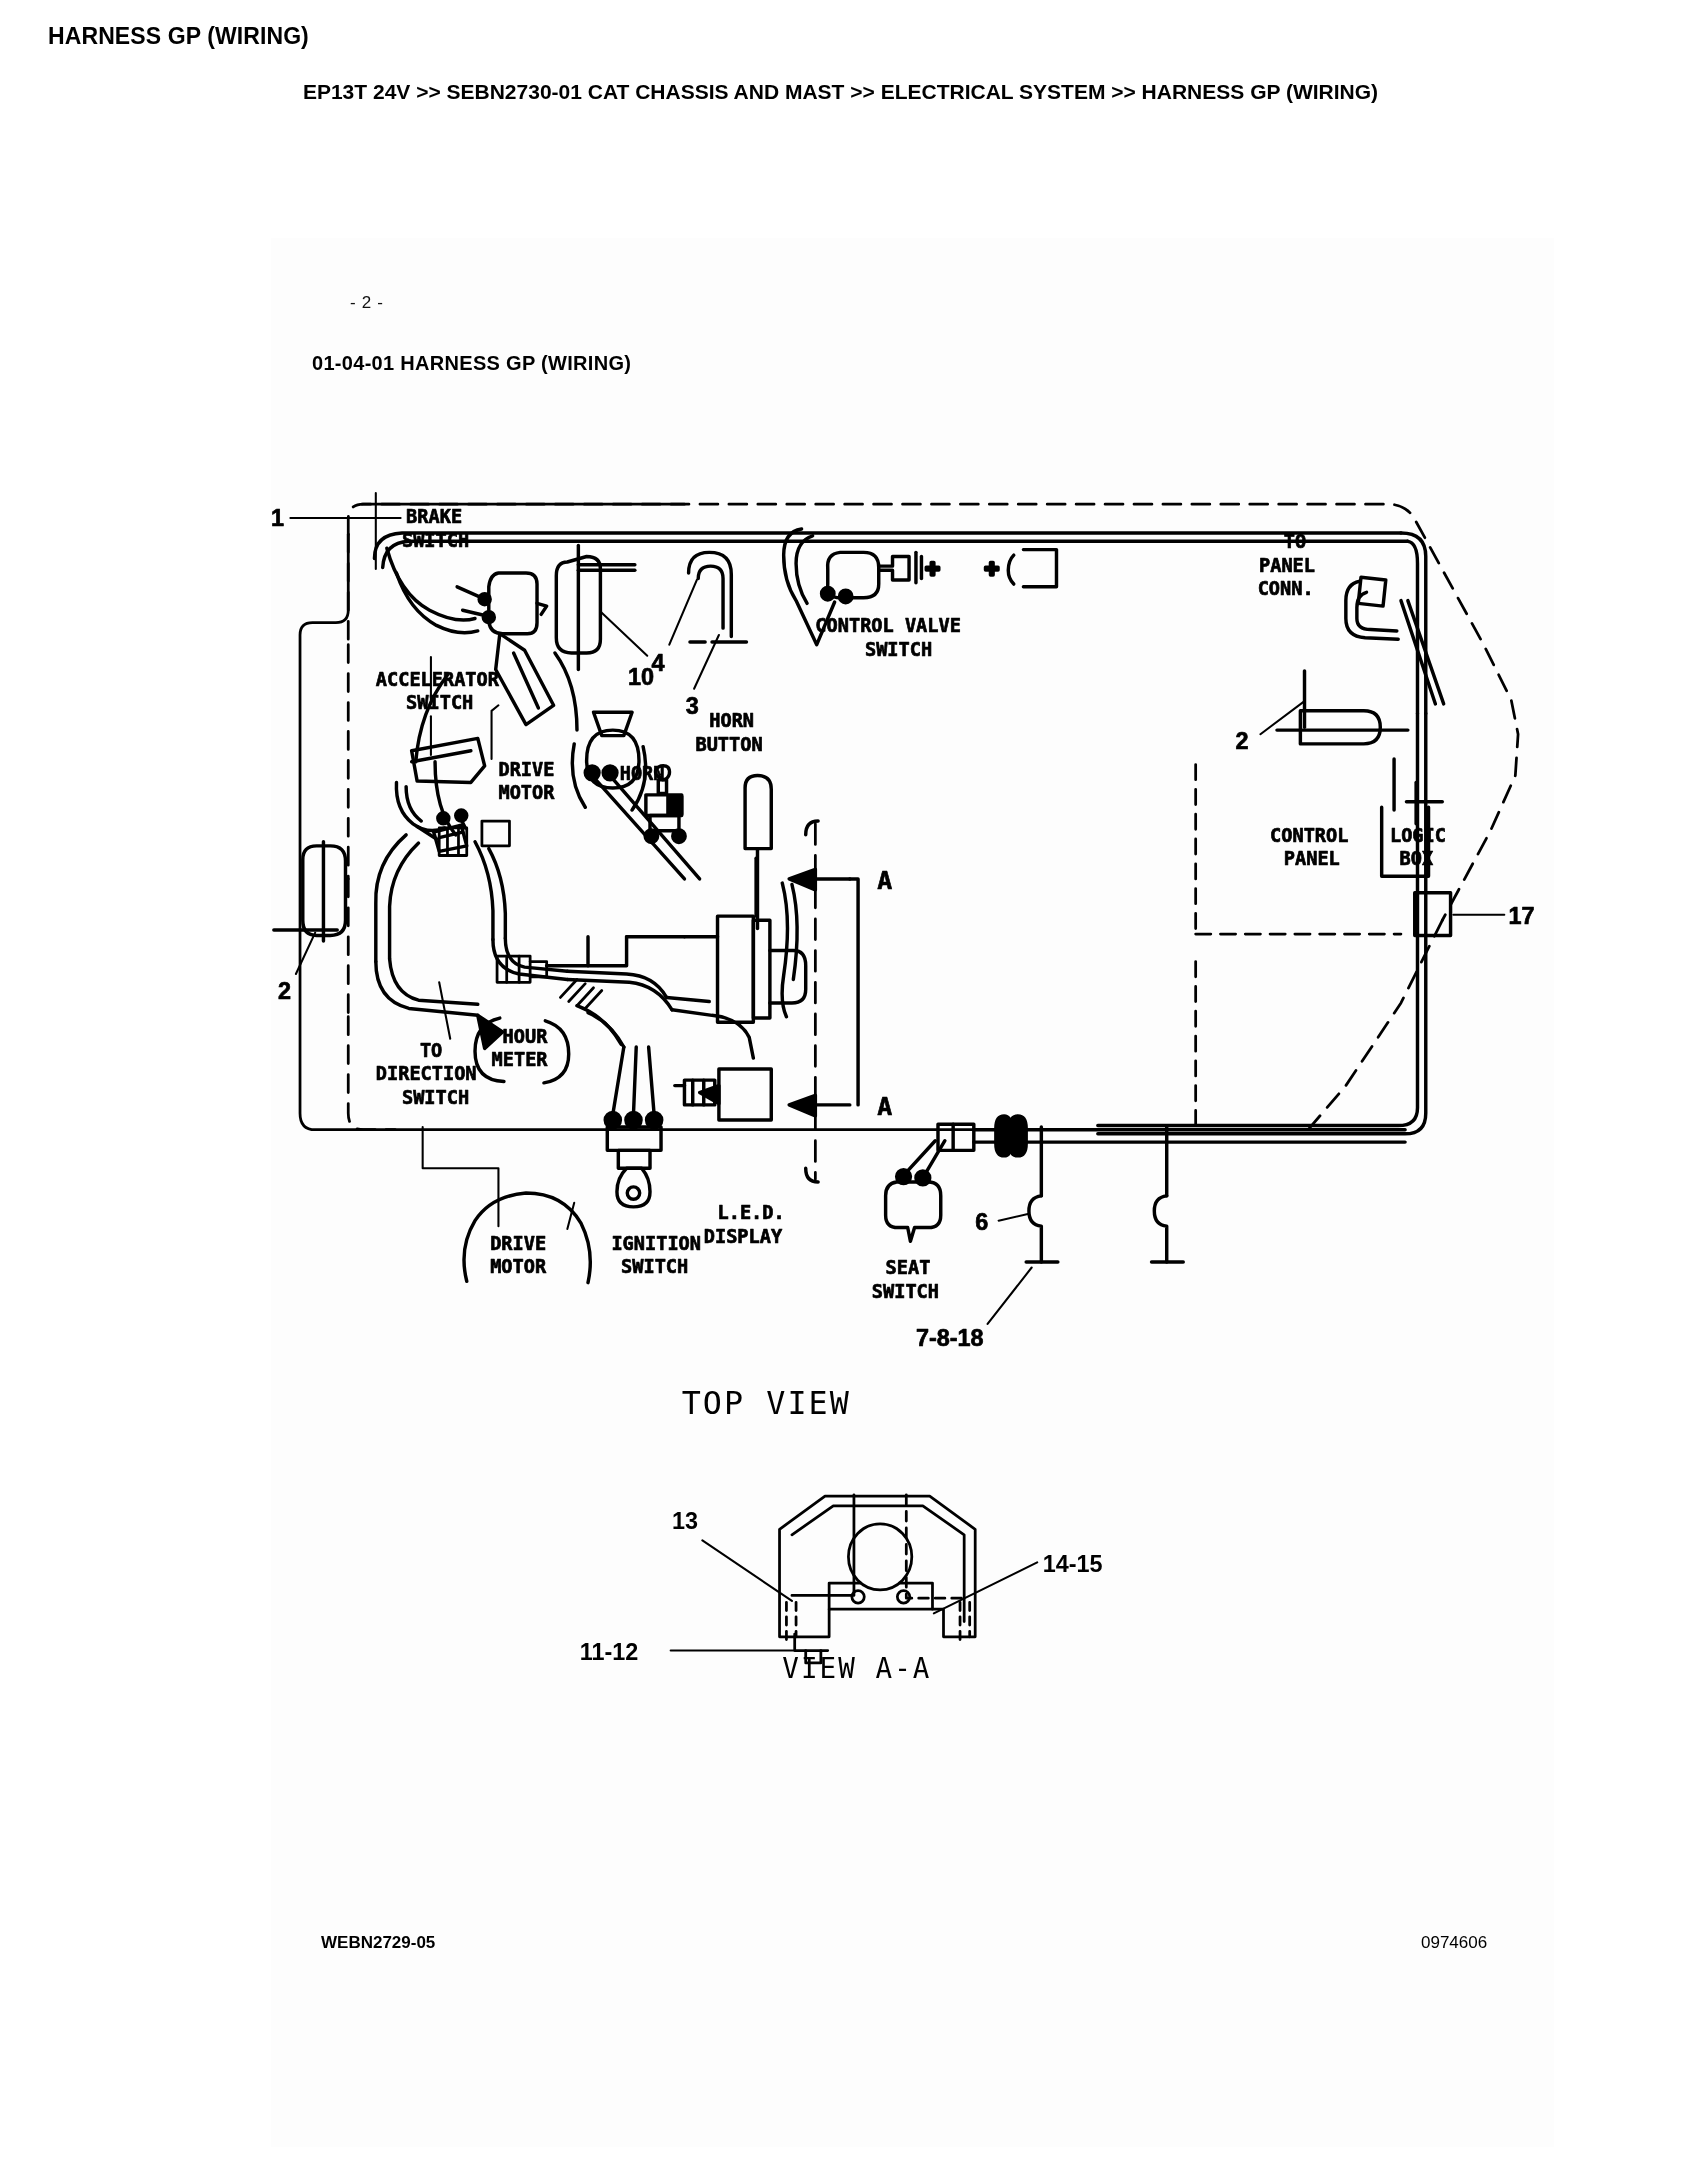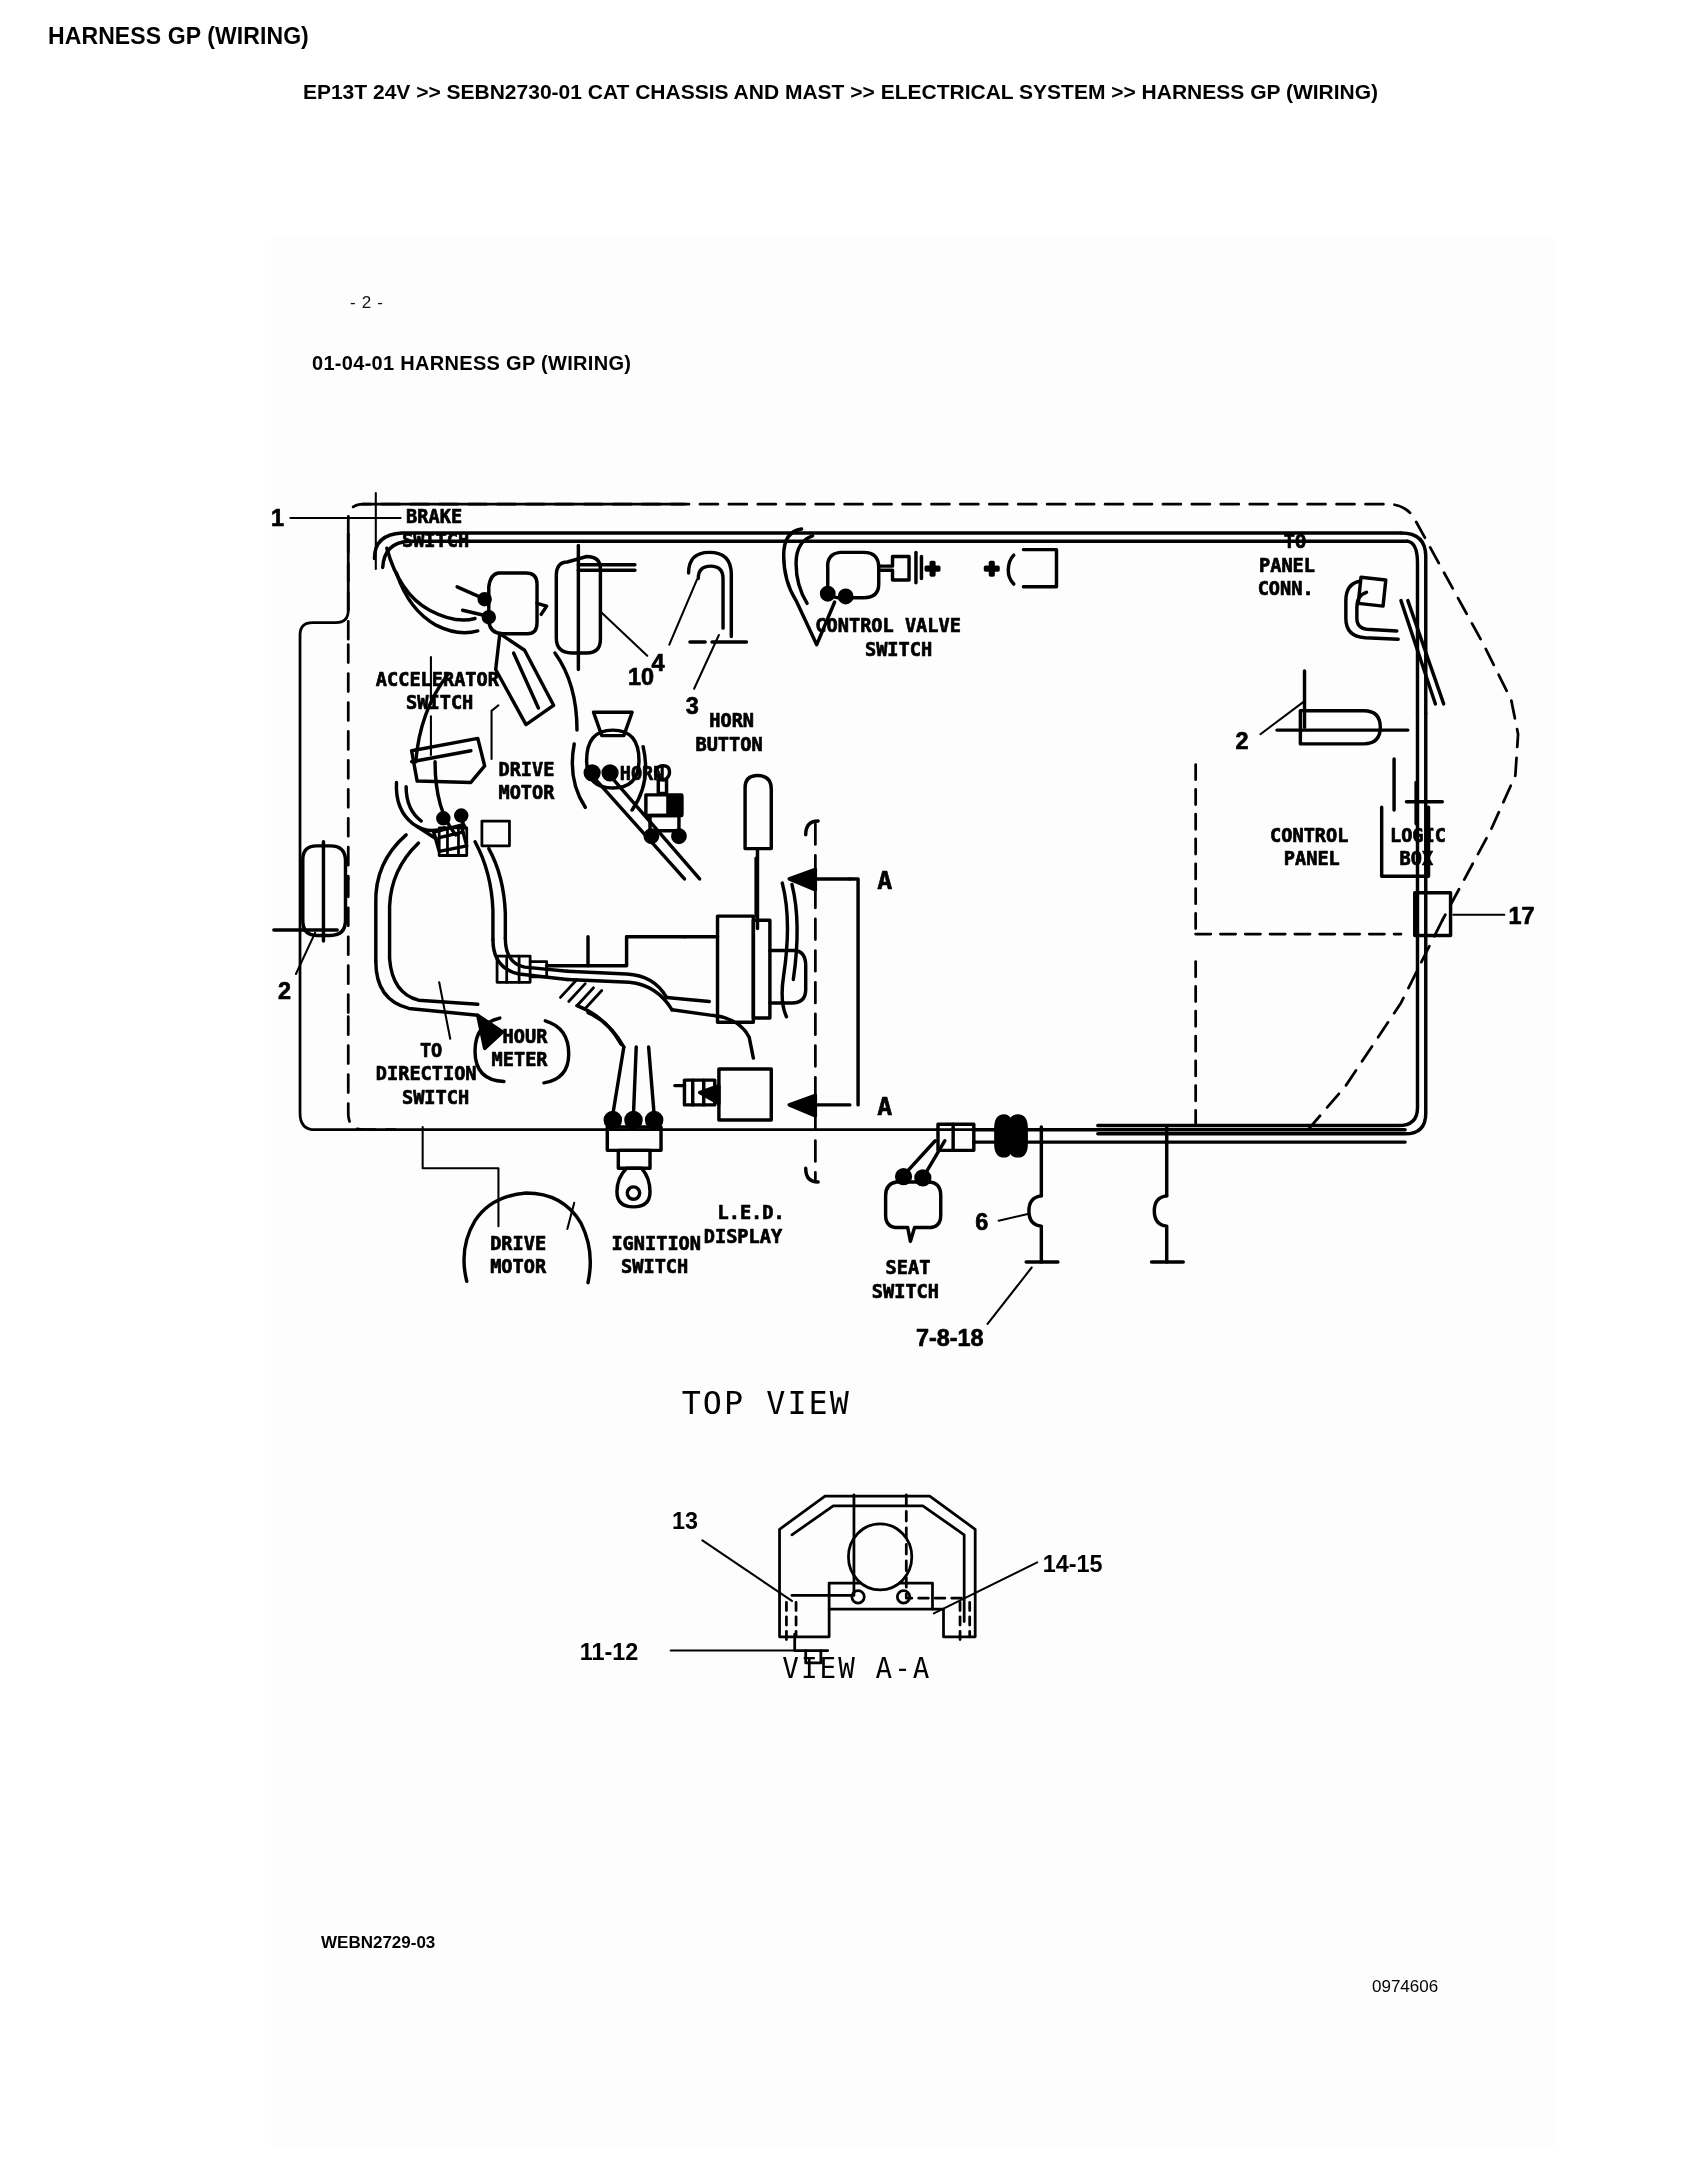--- a/index.html
+++ b/index.html
@@ -93,26 +93,25 @@
     position: absolute;
     left: 50px;
     top: 0;
     font-size: 17px;
     font-weight: bold;
     color: #000;
     white-space: nowrap;
   }
   .footer-right {
     position: absolute;
-    left: 1101px;
+    left: 1150px;
     top: 0;
     font-size: 17px;
     color: #000;
     white-space: nowrap;
-    margin-top: 44px;
   }
 
   
   .dwg-label {
     font-family: "DejaVu Sans Mono", monospace;
     font-weight: bold;
     fill: #000;
   }
   .dwg-num {
     font-family: "Liberation Sans", sans-serif;
@@ -561,18 +560,18 @@
       <text class="dwg-num" x="582" y="1584" font-size="34">13</text>
       <text class="dwg-num" x="1120" y="1646" font-size="34">14-15</text>
       <text class="dwg-num" x="448" y="1774" font-size="34">11-12</text>
 
       <text class="viewname" x="742" y="1800" font-size="40">VIEW A-A</text>
 
     </svg>
   </div>
 
   <div class="sheet-footer">
-    <div class="footer-left">WEBN2729-03</div>
+    <div class="footer-left">WEBN2729-05</div>
     <div class="footer-right">0974606</div>
   </div>
 
 </div>
 
 
 </body></html>

